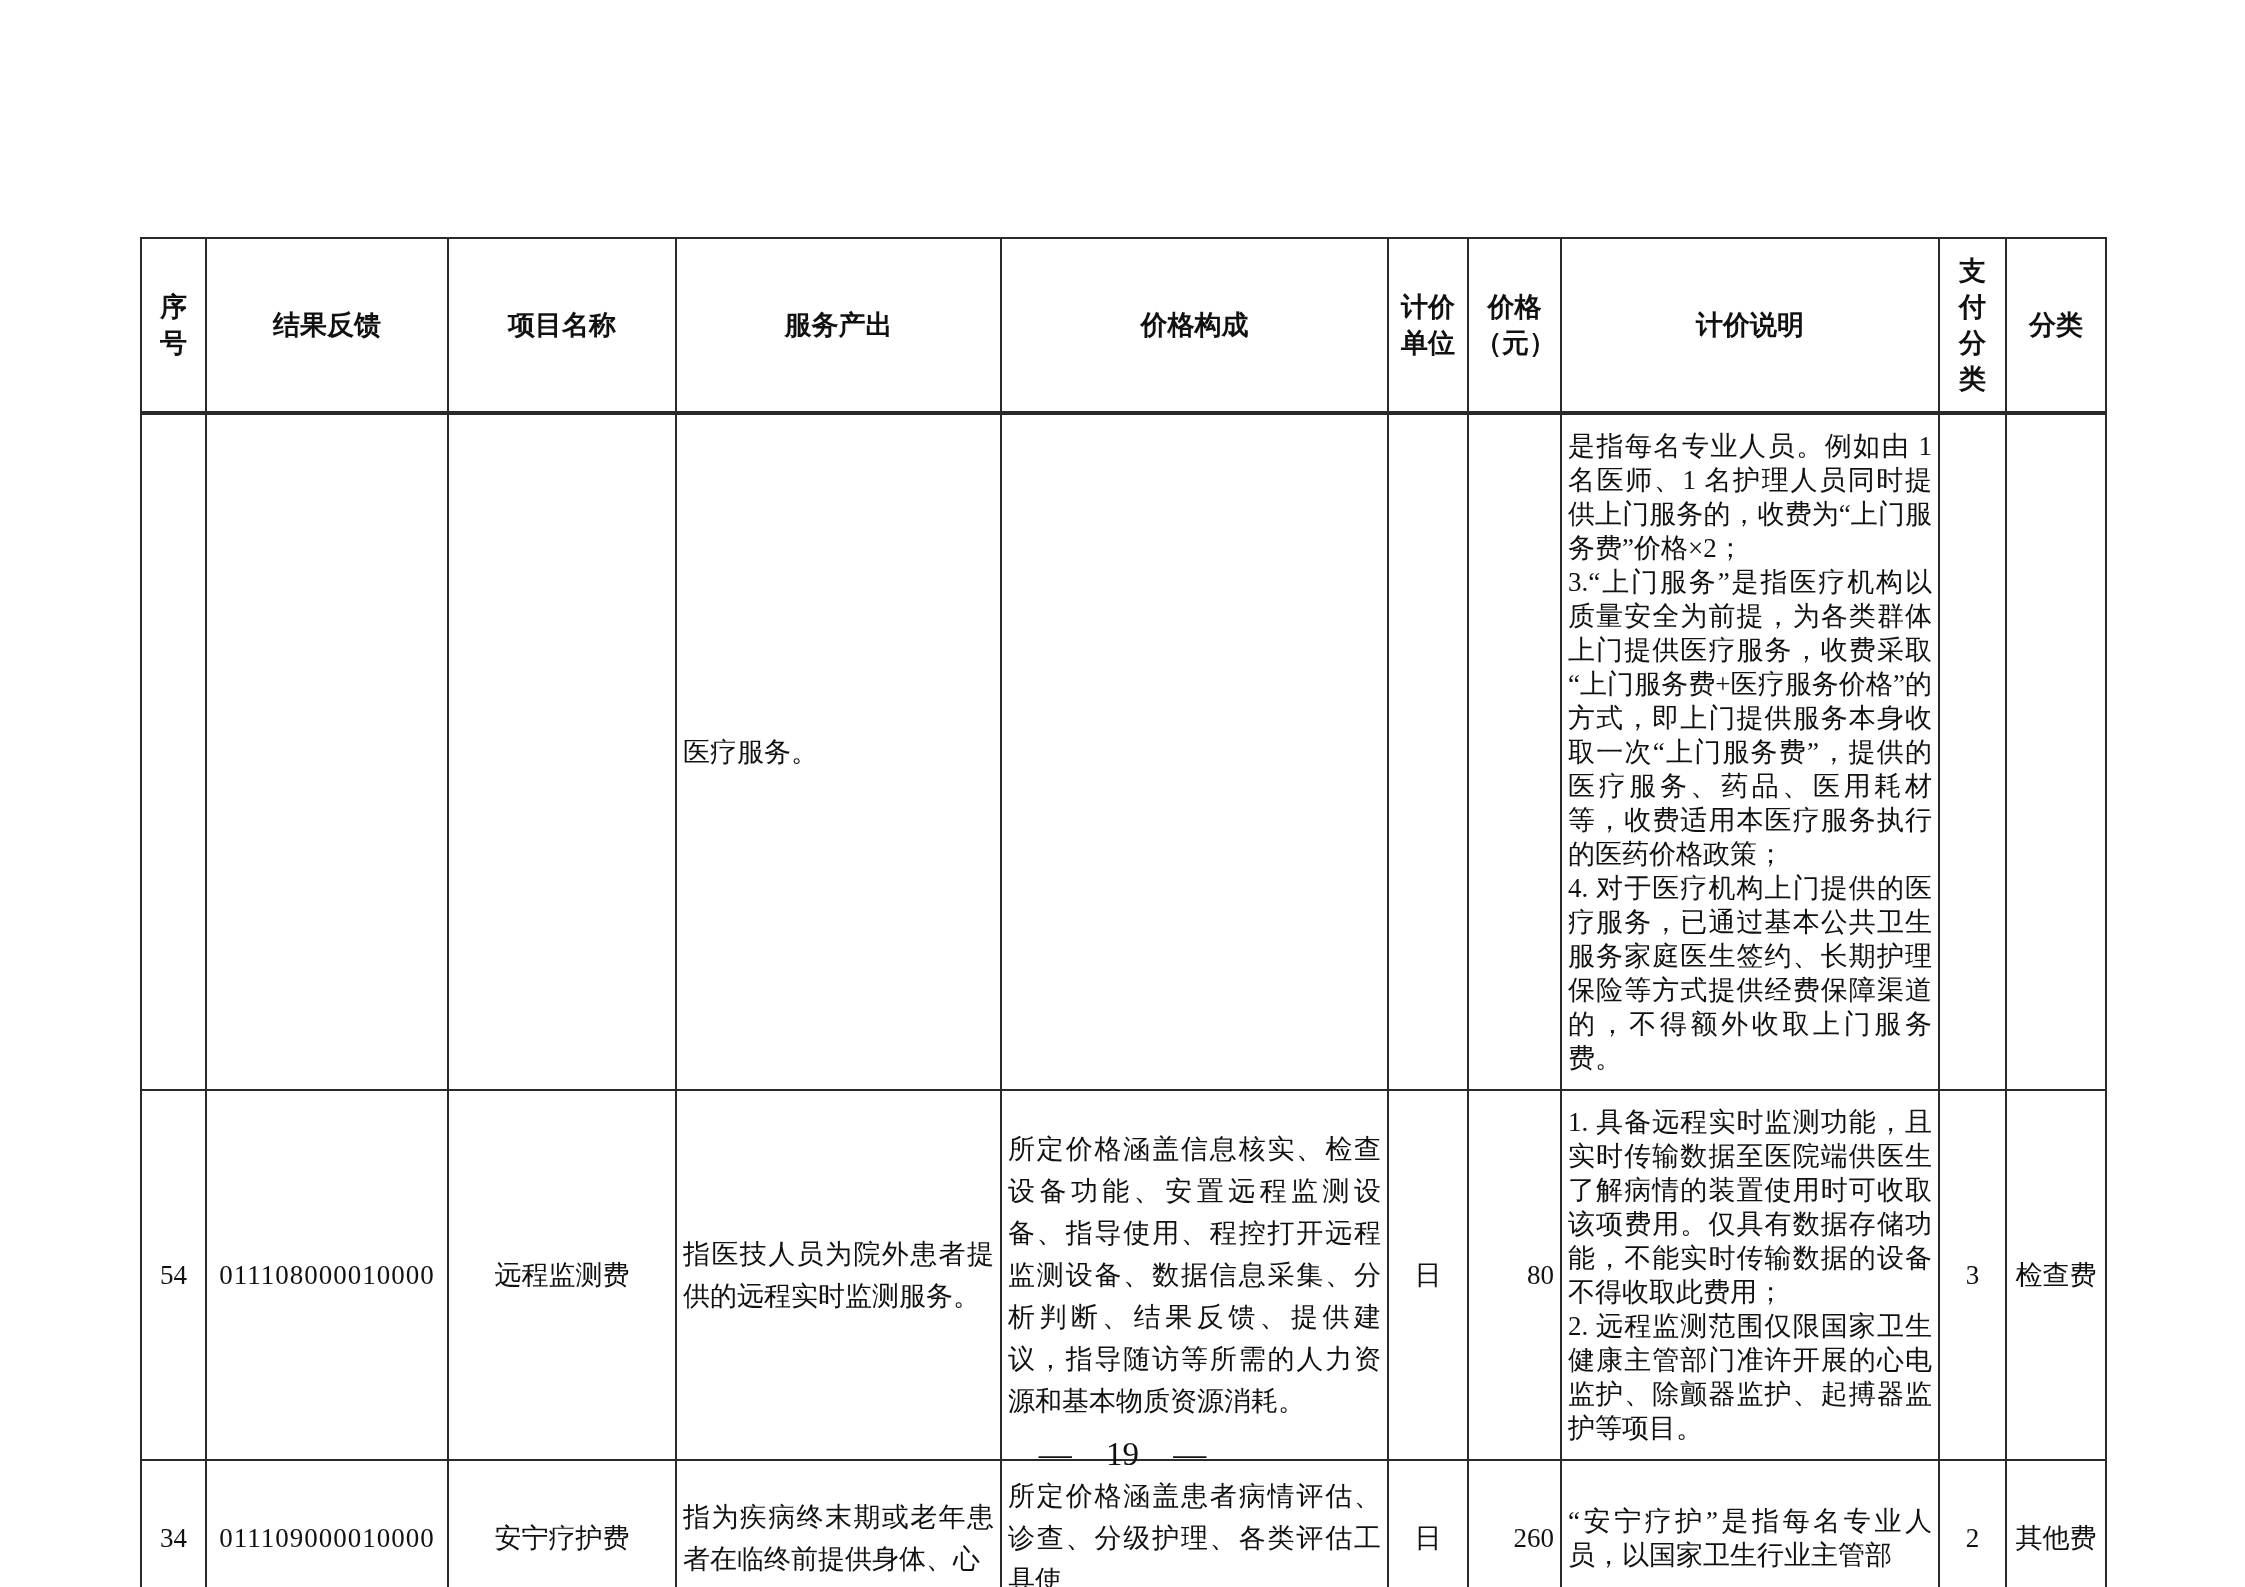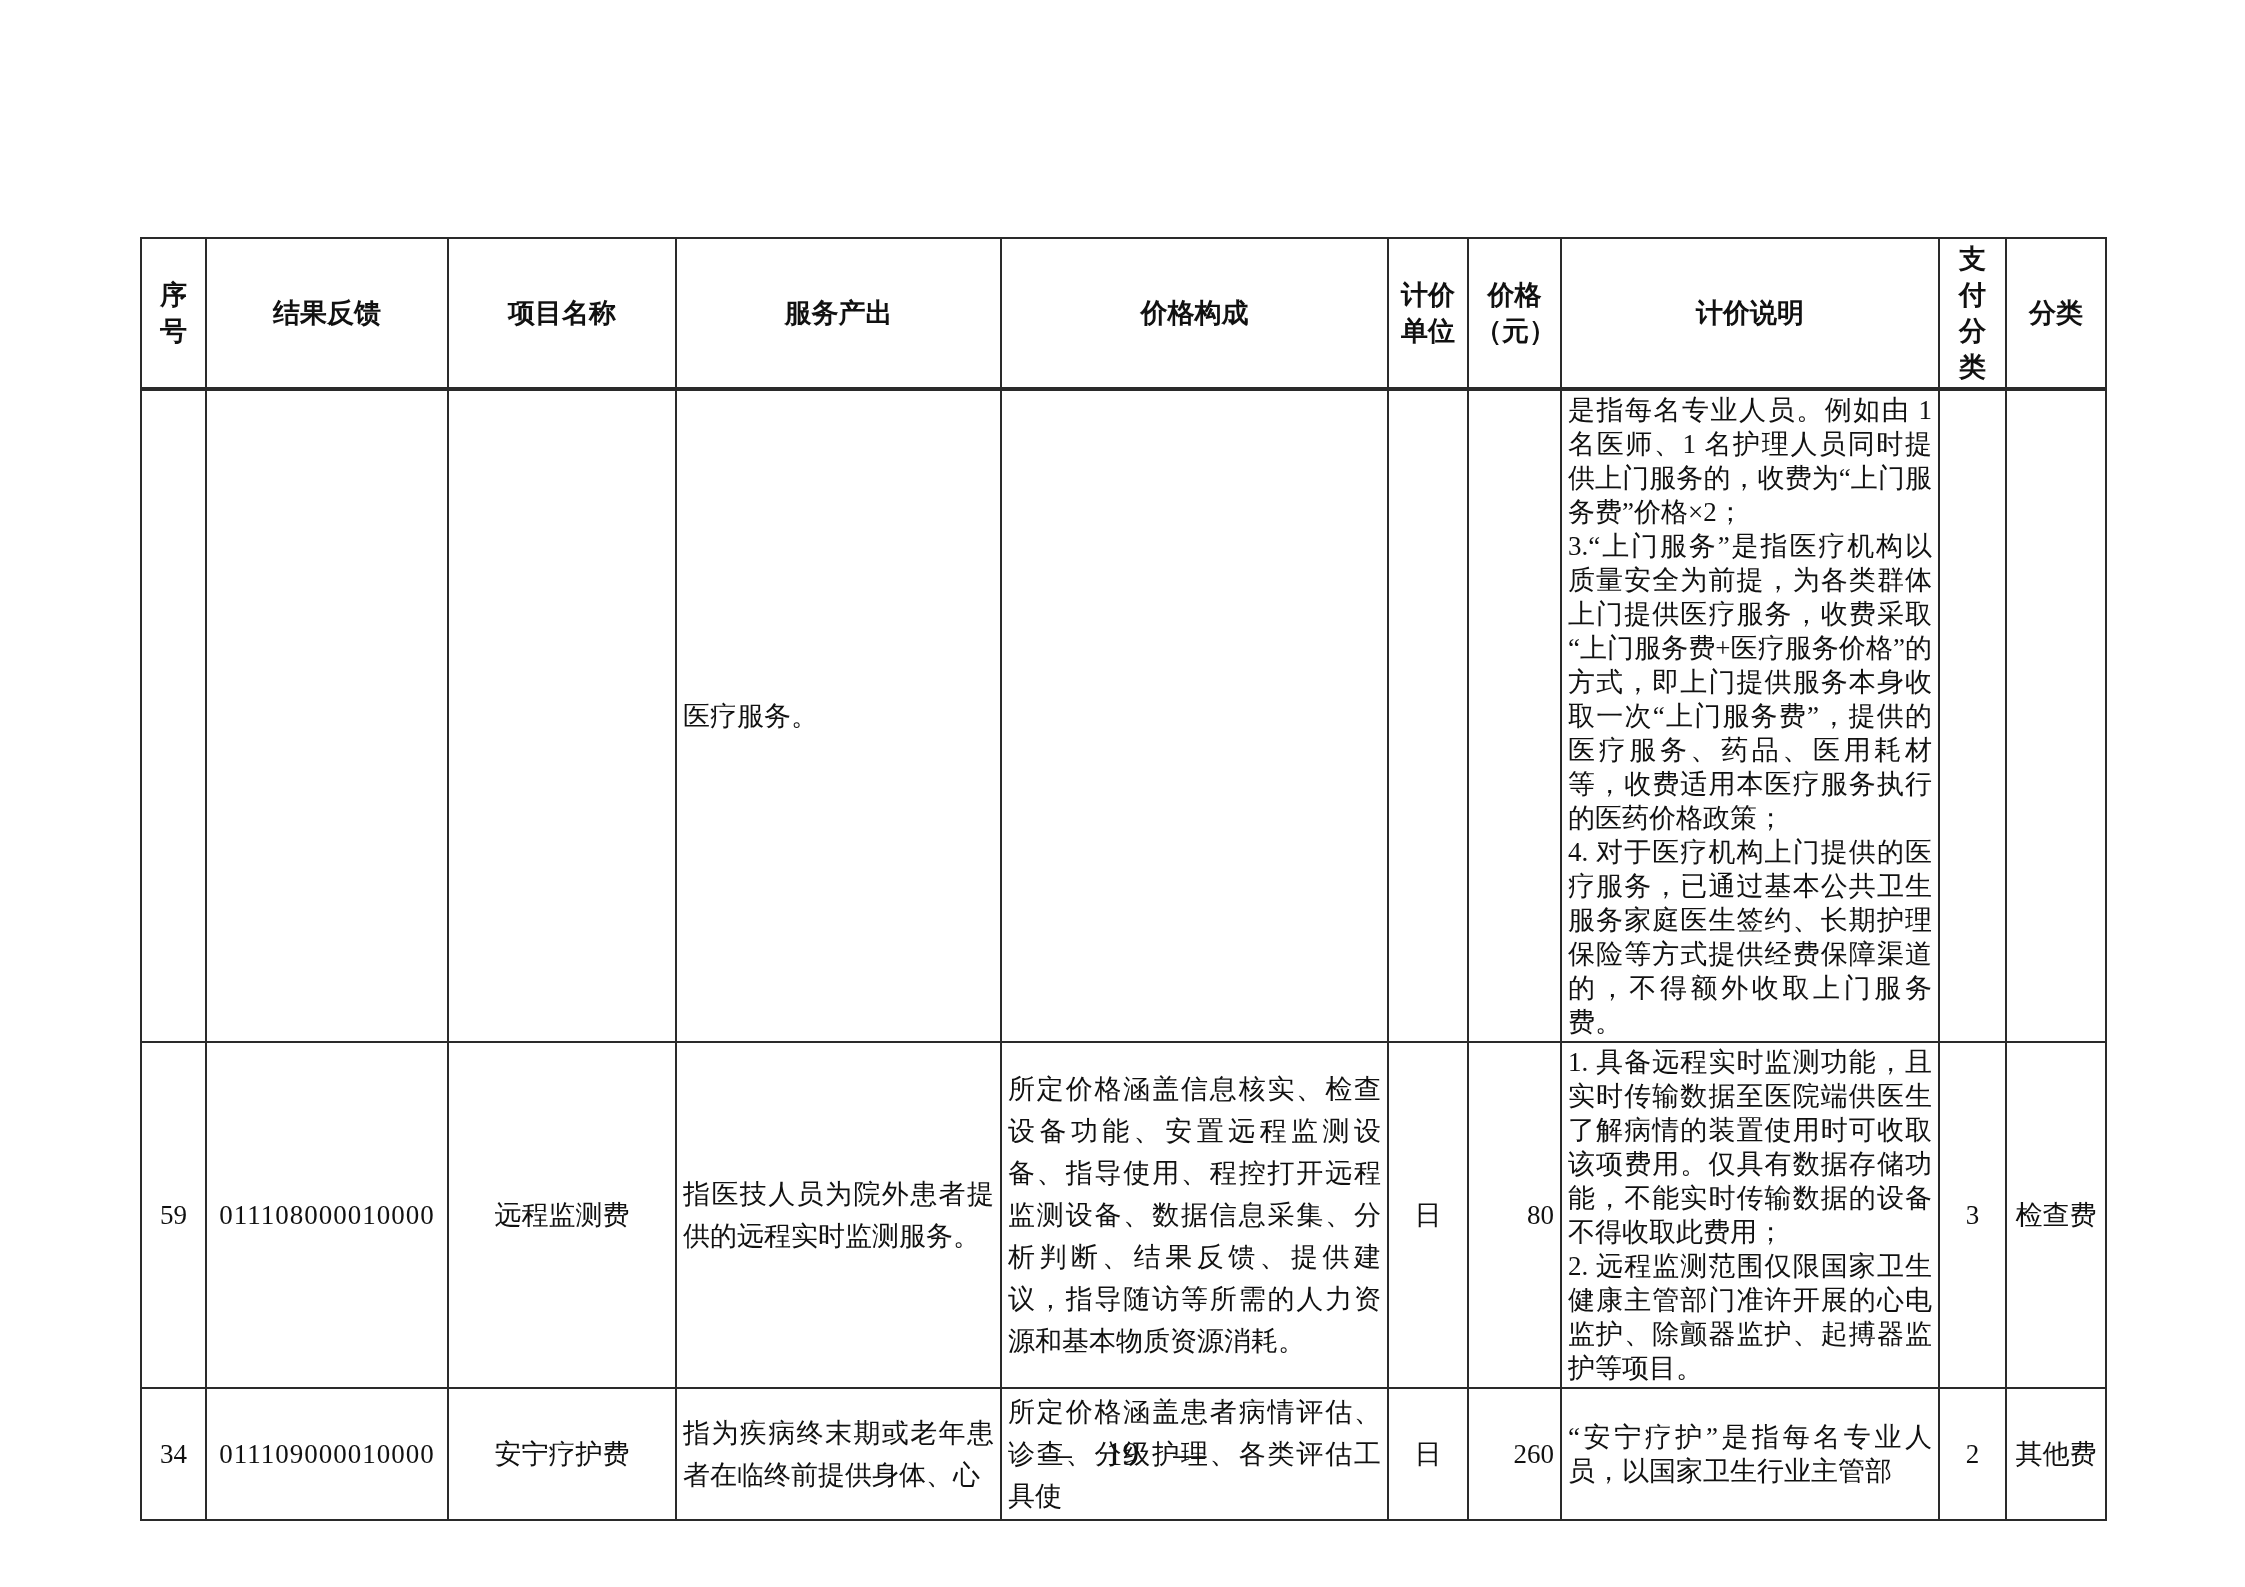--- a/index.html
+++ b/index.html
@@ -24,21 +24,21 @@
     border-collapse: collapse;
     table-layout: fixed;
     border: 2px solid #2a2a2a;
   }
   table.price-table th,
   table.price-table td {
     border: 2px solid #2a2a2a;
     font-size: 27px;
     color: #111111;
     vertical-align: middle;
-    padding: 2px 6px;
+    padding: 14px 6px;
     overflow: hidden;
     box-sizing: border-box;
   }
   table.price-table thead th {
     font-weight: bold;
     text-align: center;
     line-height: 36px;
     white-space: pre-line;
     border-bottom: 4px solid #2a2a2a;
     height: 74px;
@@ -119,21 +119,21 @@
         <td class="c-comp"></td>
         <td class="c-unit"></td>
         <td class="c-price"></td>
         <td class="c-note va-top pt">是指每名专业人员。例如由 1 名医师、1 名护理人员同时提供上门服务的，收费为“上门服务费”价格×2；
 3.“上门服务”是指医疗机构以质量安全为前提，为各类群体上门提供医疗服务，收费采取“上门服务费+医疗服务价格”的方式，即上门提供服务本身收取一次“上门服务费”，提供的医疗服务、药品、医用耗材等，收费适用本医疗服务执行的医药价格政策；
 4. 对于医疗机构上门提供的医疗服务，已通过基本公共卫生服务家庭医生签约、长期护理保险等方式提供经费保障渠道的，不得额外收取上门服务费。</td>
         <td class="c-pay"></td>
         <td class="c-cat"></td>
       </tr>
       <tr class="row-33">
-        <td class="c-seq">59</td>
+        <td class="c-seq">54</td>
         <td class="c-code">011108000010000</td>
         <td class="c-name">远程监测费</td>
         <td class="c-out">指医技人员为院外患者提供的远程实时监测服务。</td>
         <td class="c-comp">所定价格涵盖信息核实、检查设备功能、安置远程监测设备、指导使用、程控打开远程监测设备、数据信息采集、分析判断、结果反馈、提供建议，指导随访等所需的人力资源和基本物质资源消耗。</td>
         <td class="c-unit">日</td>
         <td class="c-price">80</td>
         <td class="c-note va-top pt">1. 具备远程实时监测功能，且实时传输数据至医院端供医生了解病情的装置使用时可收取该项费用。仅具有数据存储功能，不能实时传输数据的设备不得收取此费用；
 2. 远程监测范围仅限国家卫生健康主管部门准许开展的心电监护、除颤器监护、起搏器监护等项目。</td>
         <td class="c-pay">3</td>
         <td class="c-cat">检查费</td>

